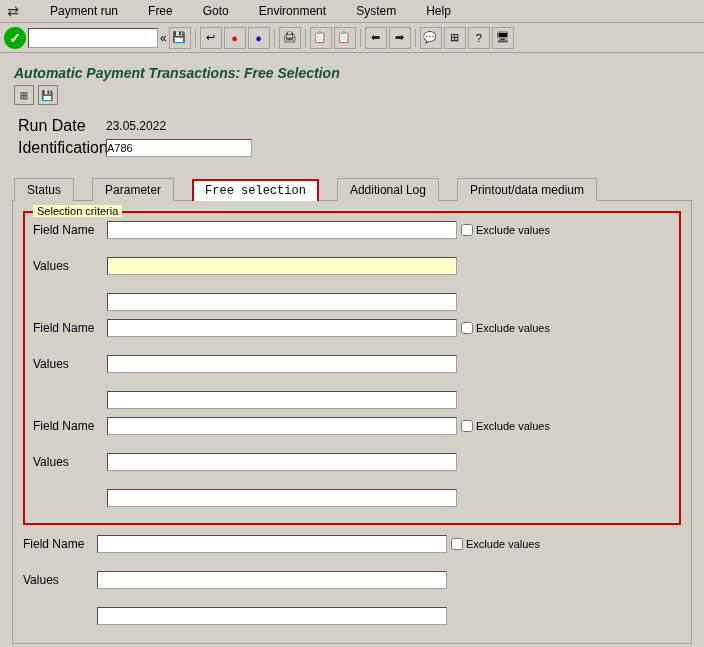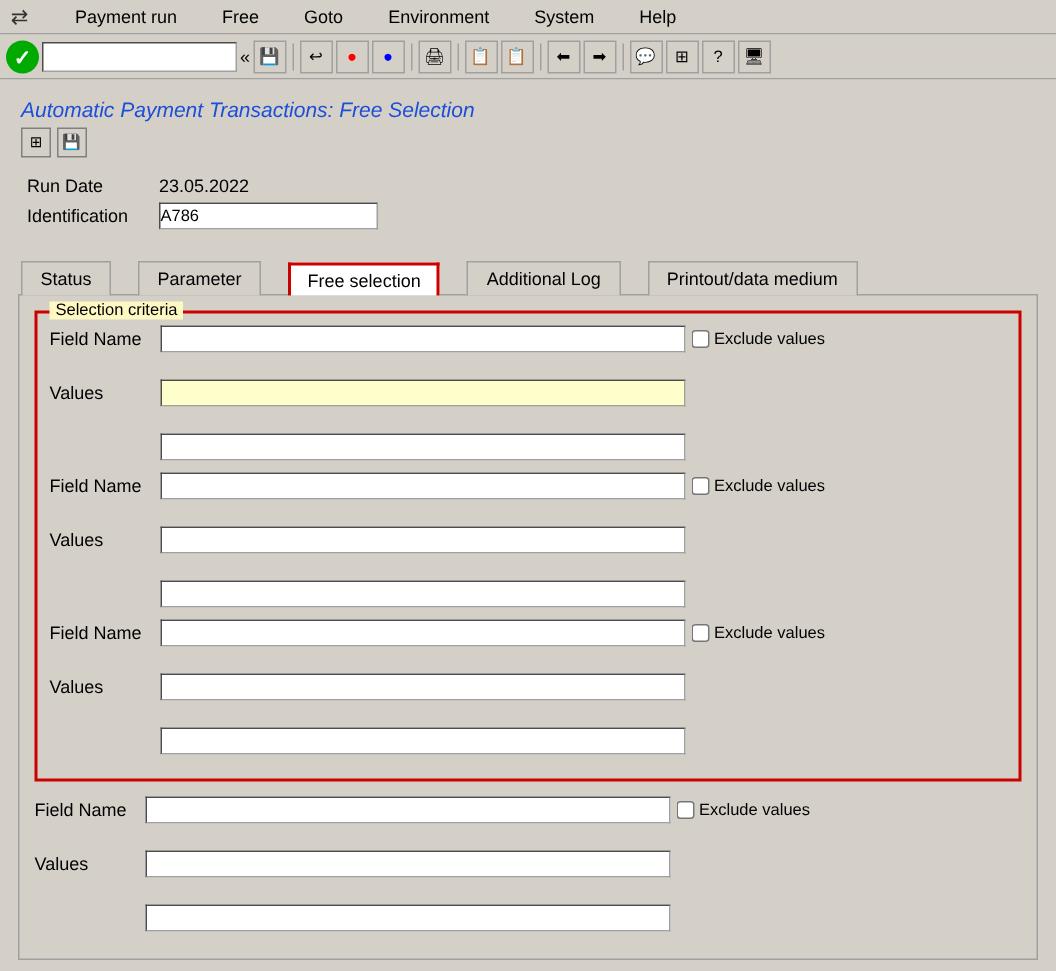--- a/index.html
+++ b/index.html
@@ -92,23 +92,23 @@
       padding: 6px;
     }
 
     
     .title-bar {
       background: #d4d0c8;
       padding: 6px 8px 4px 8px;
     }
     .title-bar h2 {
       font-size: 14px;
-      font-weight: normal;
+      font-weight: bold;
       font-style: italic;
-      color: #1d4ed8;
+      color: #14532d;
     }
     .title-icons {
       display: flex;
       gap: 4px;
       margin-top: 4px;
     }
     .title-icon-btn {
       width: 20px;
       height: 20px;
       border: 1px solid #808080;
@@ -125,21 +125,21 @@
       padding: 8px 12px;
     }
     .form-row {
       display: flex;
       align-items: center;
       margin-bottom: 4px;
       gap: 8px;
     }
     .form-label {
       width: 80px;
-      font-size: 12px;
+      font-size: 16px;
       color: #000;
     }
     .form-value {
       font-size: 12px;
       color: #000;
     }
 
     
     .tabs-container {
       display: flex;
@@ -159,20 +159,21 @@
       position: relative;
       top: 1px;
     }
     .tab.active {
       background: #ffffff;
       border: 2px solid #cc0000;
       border-bottom: none;
       font-weight: normal;
       z-index: 2;
       padding: 3px 11px;
+      font-family: Liberation Mono, monospace;
     }
 
     
     .tab-panel {
       background: #d4d0c8;
       border: 1px solid #a0a0a0;
       padding: 10px;
       margin: 0 6px;
       min-height: 360px;
     }

